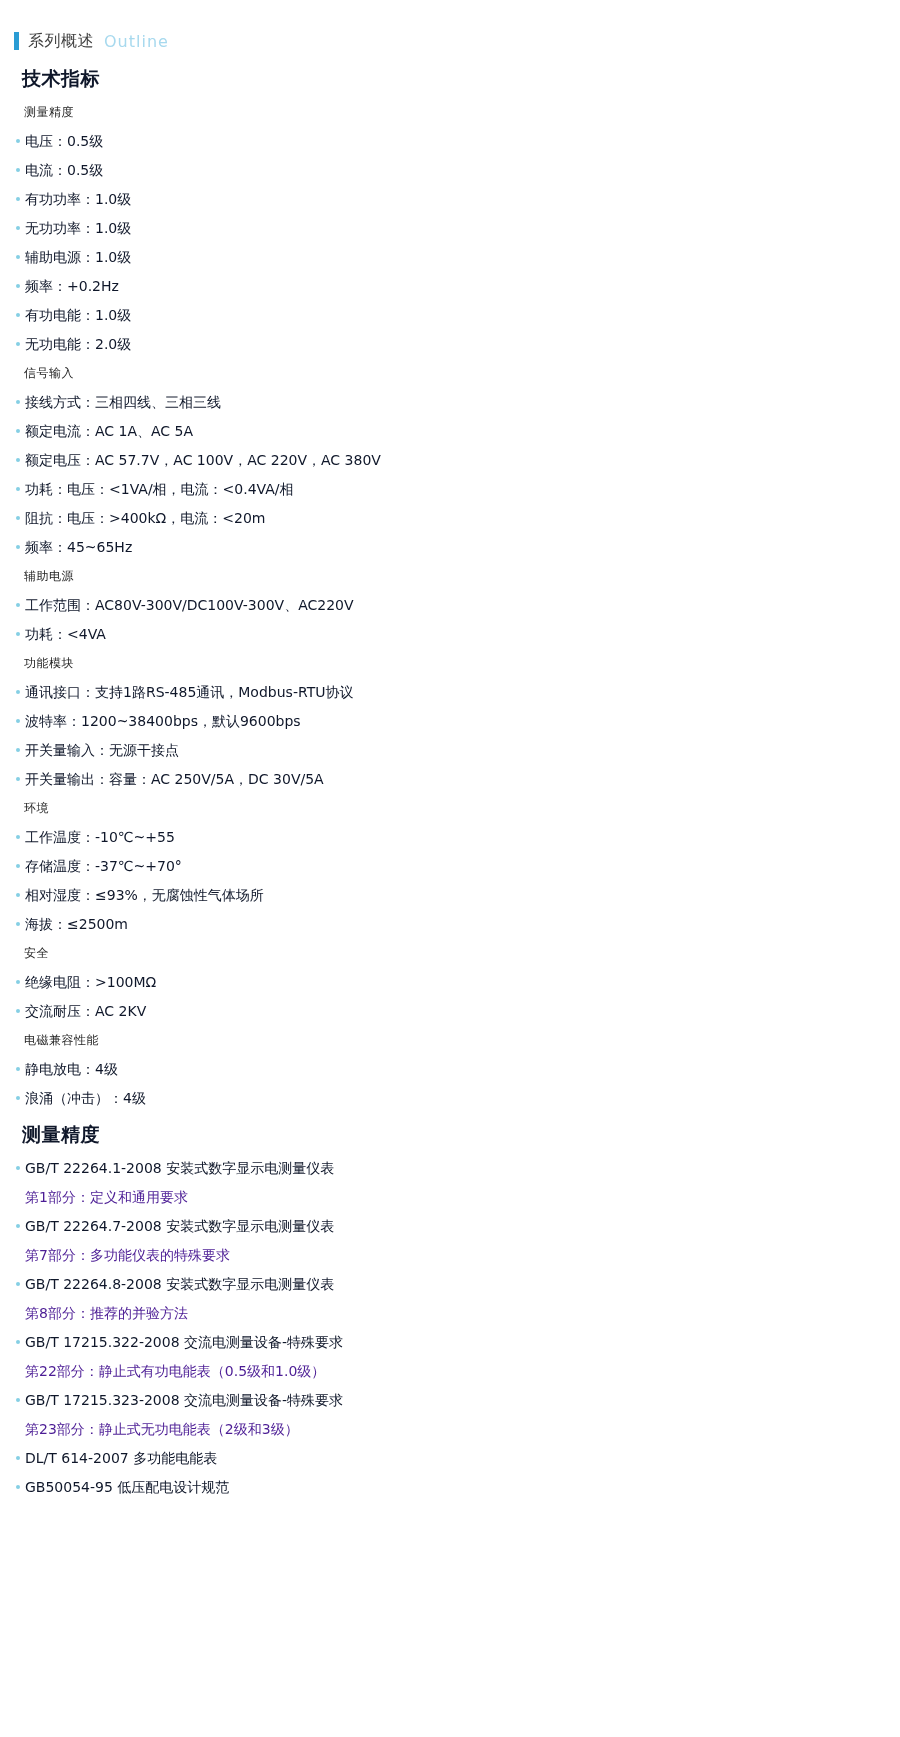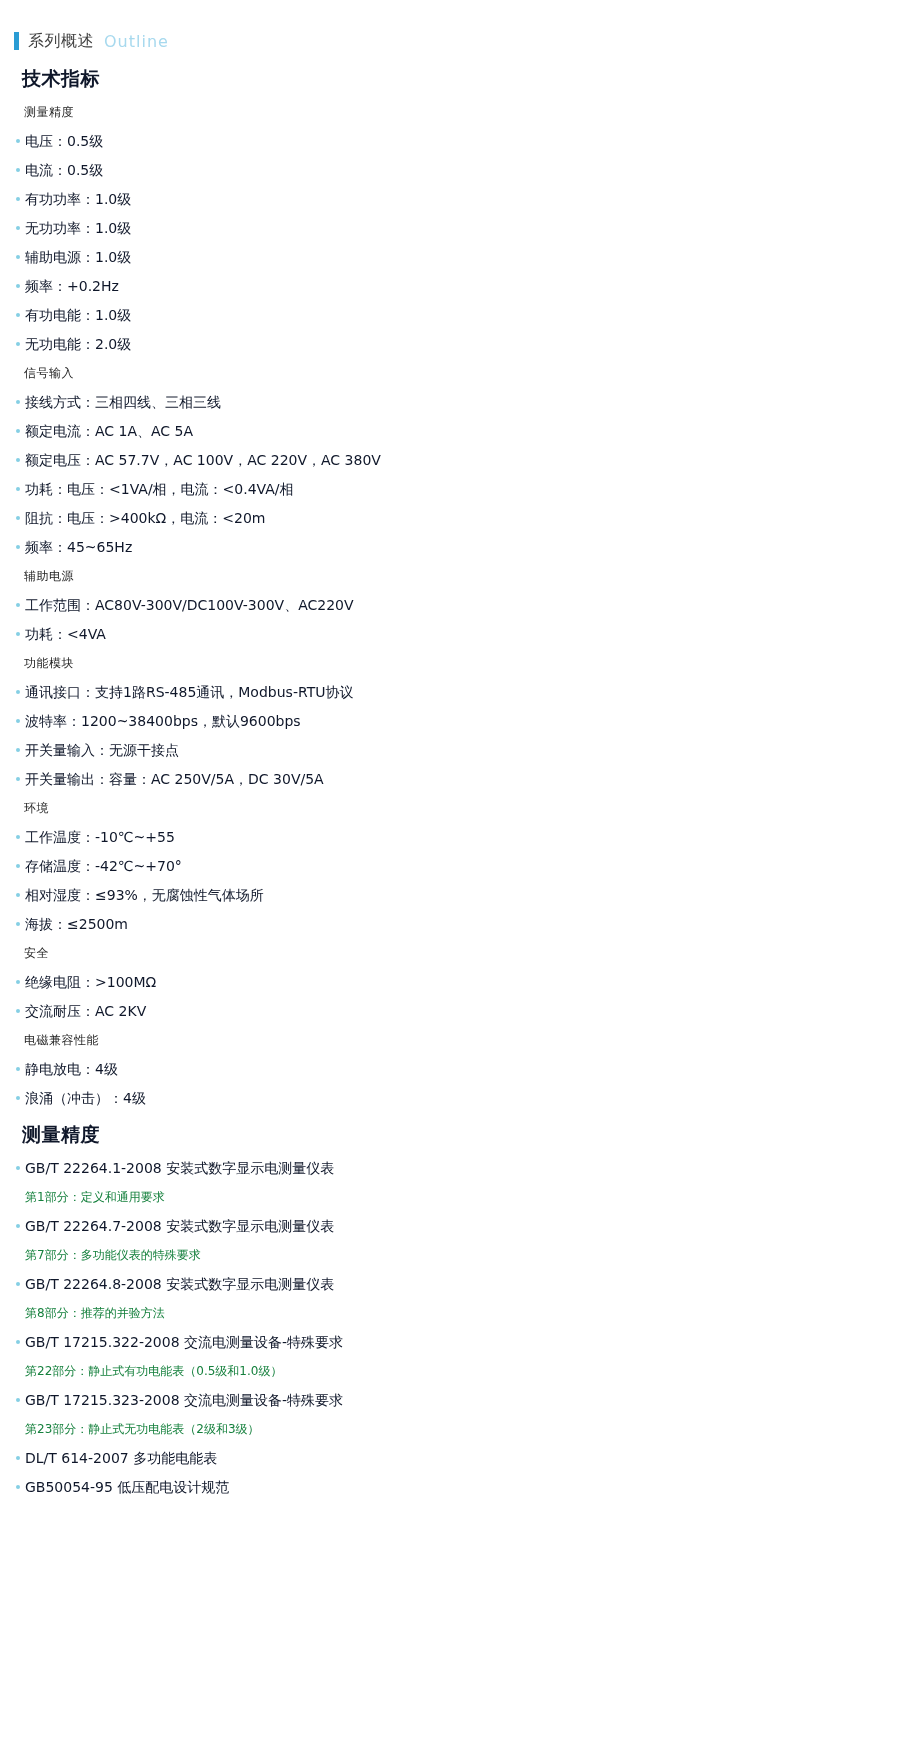--- a/index.html
+++ b/index.html
@@ -35,21 +35,21 @@
   .spec-item {
     position: relative; margin: 0 0 9px 2px; padding-left: 9px;
     font-size: 14px; line-height: 20px; color: #0f172a;
   }
   .dot {
     position: absolute; left: 0; top: 8px;
     width: 4px; height: 4px; border-radius: 50%;
     background: #85cfe4; display: block;
   }
   .sub-line {
-    margin: 0 0 9px 11px; font-size: 12px; line-height: 20px; color: #15803d;
+    margin: 0 0 9px 11px; font-size: 14px; line-height: 20px; color: #4c1d95;
   }
 </style>
 </head>
 <body>
 
 <div class="page">
 
   <div class="series-header">
     <span class="accent-bar"></span>
     <span class="series-title">系列概述</span>
@@ -87,21 +87,21 @@
       <div class="group-title">功能模块</div>
       <ul class="spec-list">
         <li class="spec-item"><span class="dot"></span><span>通讯接口：支持1路RS-485通讯，Modbus-RTU协议</span></li>
         <li class="spec-item"><span class="dot"></span><span>波特率：1200~38400bps，默认9600bps</span></li>
         <li class="spec-item"><span class="dot"></span><span>开关量输入：无源干接点</span></li>
         <li class="spec-item"><span class="dot"></span><span>开关量输出：容量：AC 250V/5A，DC 30V/5A</span></li>
       </ul>
       <div class="group-title">环境</div>
       <ul class="spec-list">
         <li class="spec-item"><span class="dot"></span><span>工作温度：-10℃~+55</span></li>
-        <li class="spec-item"><span class="dot"></span><span>存储温度：-42℃~+70°</span></li>
+        <li class="spec-item"><span class="dot"></span><span>存储温度：-37℃~+70°</span></li>
         <li class="spec-item"><span class="dot"></span><span>相对湿度：≤93%，无腐蚀性气体场所</span></li>
         <li class="spec-item"><span class="dot"></span><span>海拔：≤2500m</span></li>
       </ul>
       <div class="group-title">安全</div>
       <ul class="spec-list">
         <li class="spec-item"><span class="dot"></span><span>绝缘电阻：&gt;100MΩ</span></li>
         <li class="spec-item"><span class="dot"></span><span>交流耐压：AC 2KV</span></li>
       </ul>
       <div class="group-title">电磁兼容性能</div>
       <ul class="spec-list">

